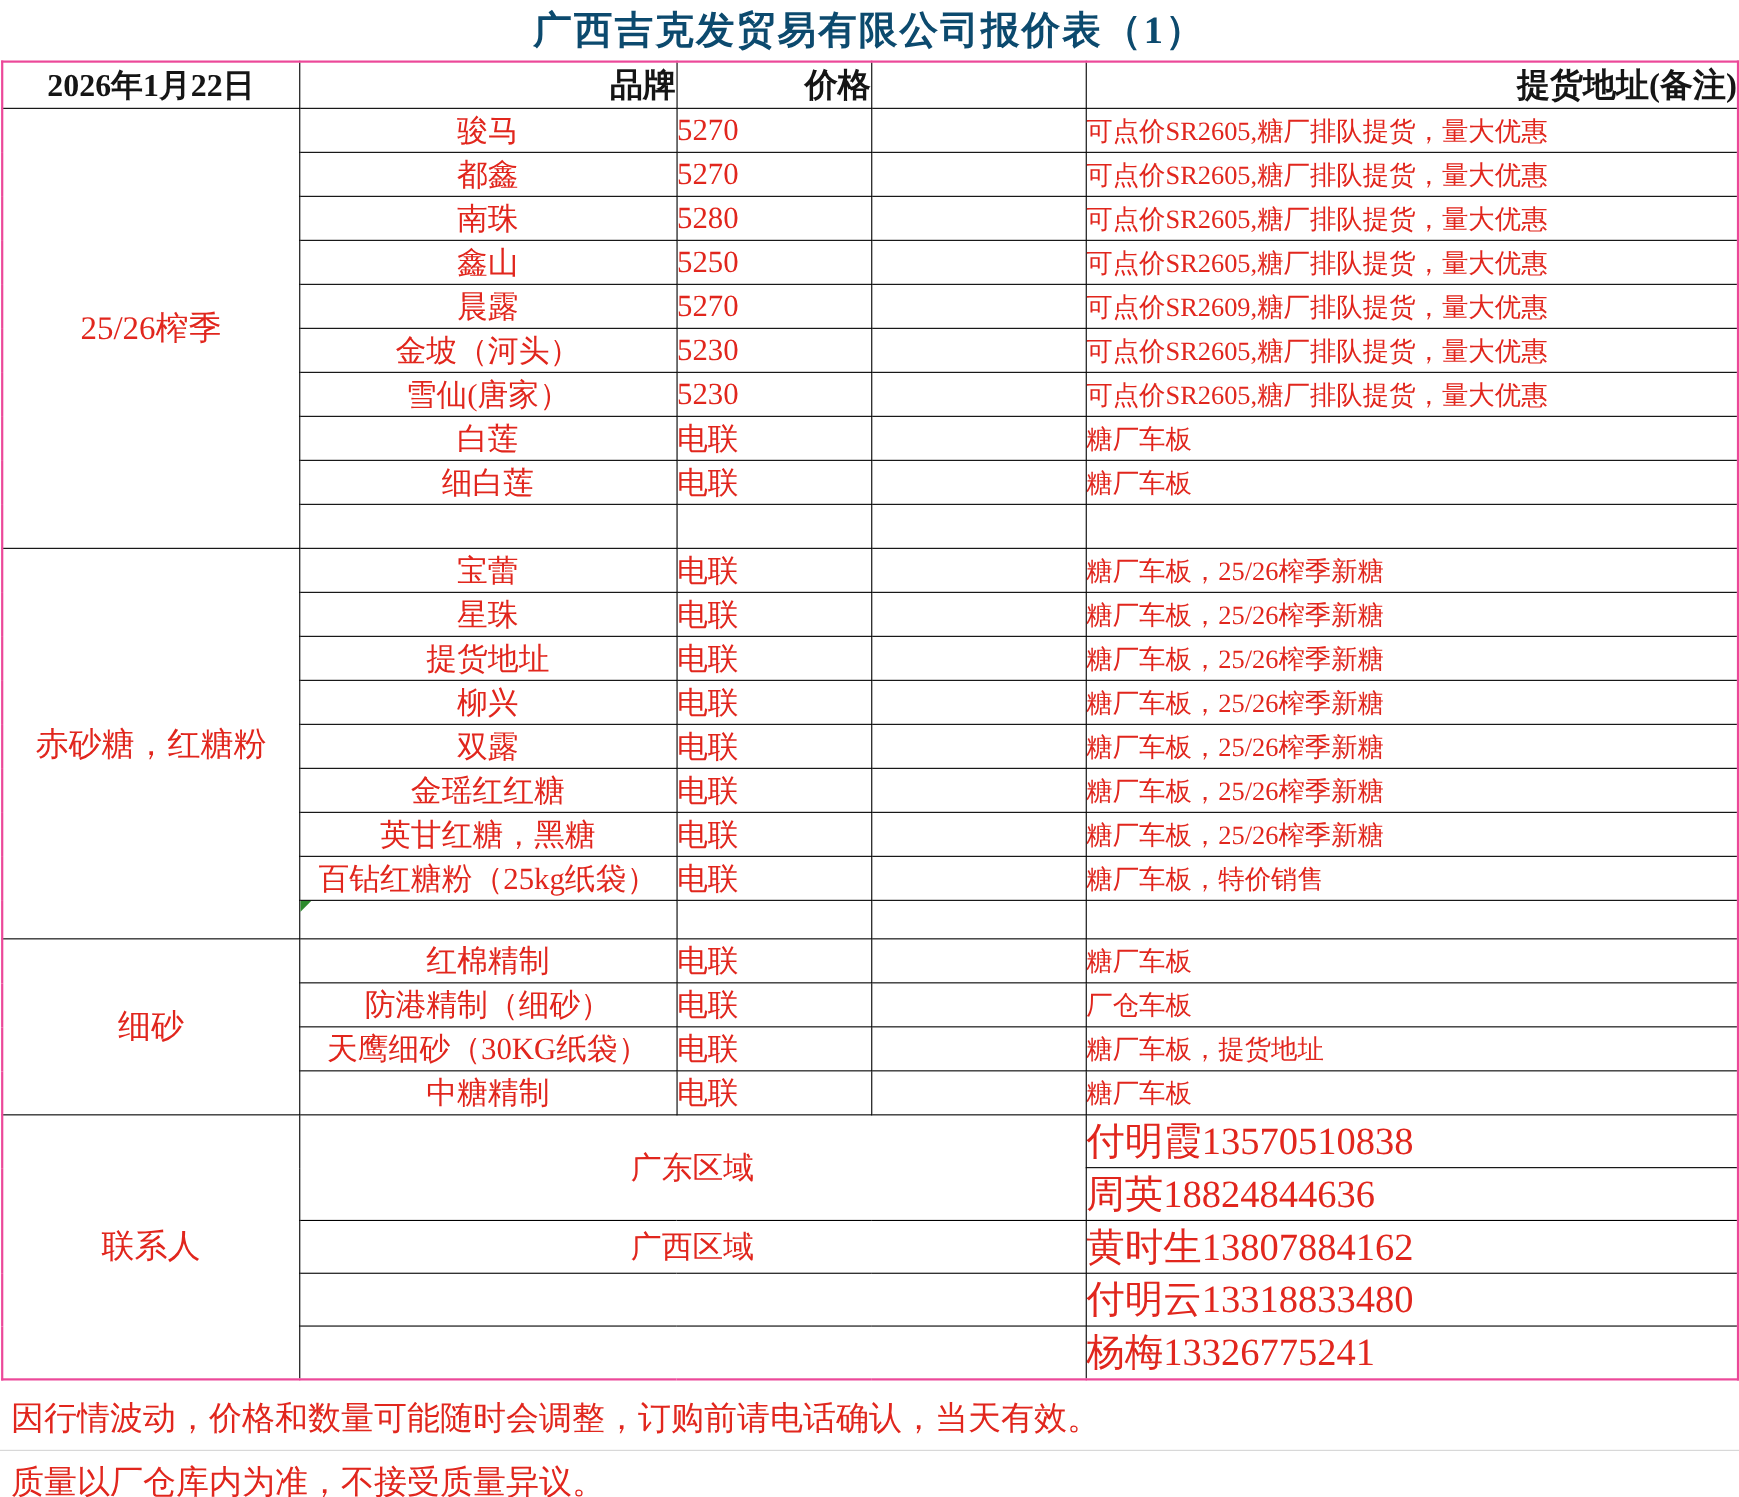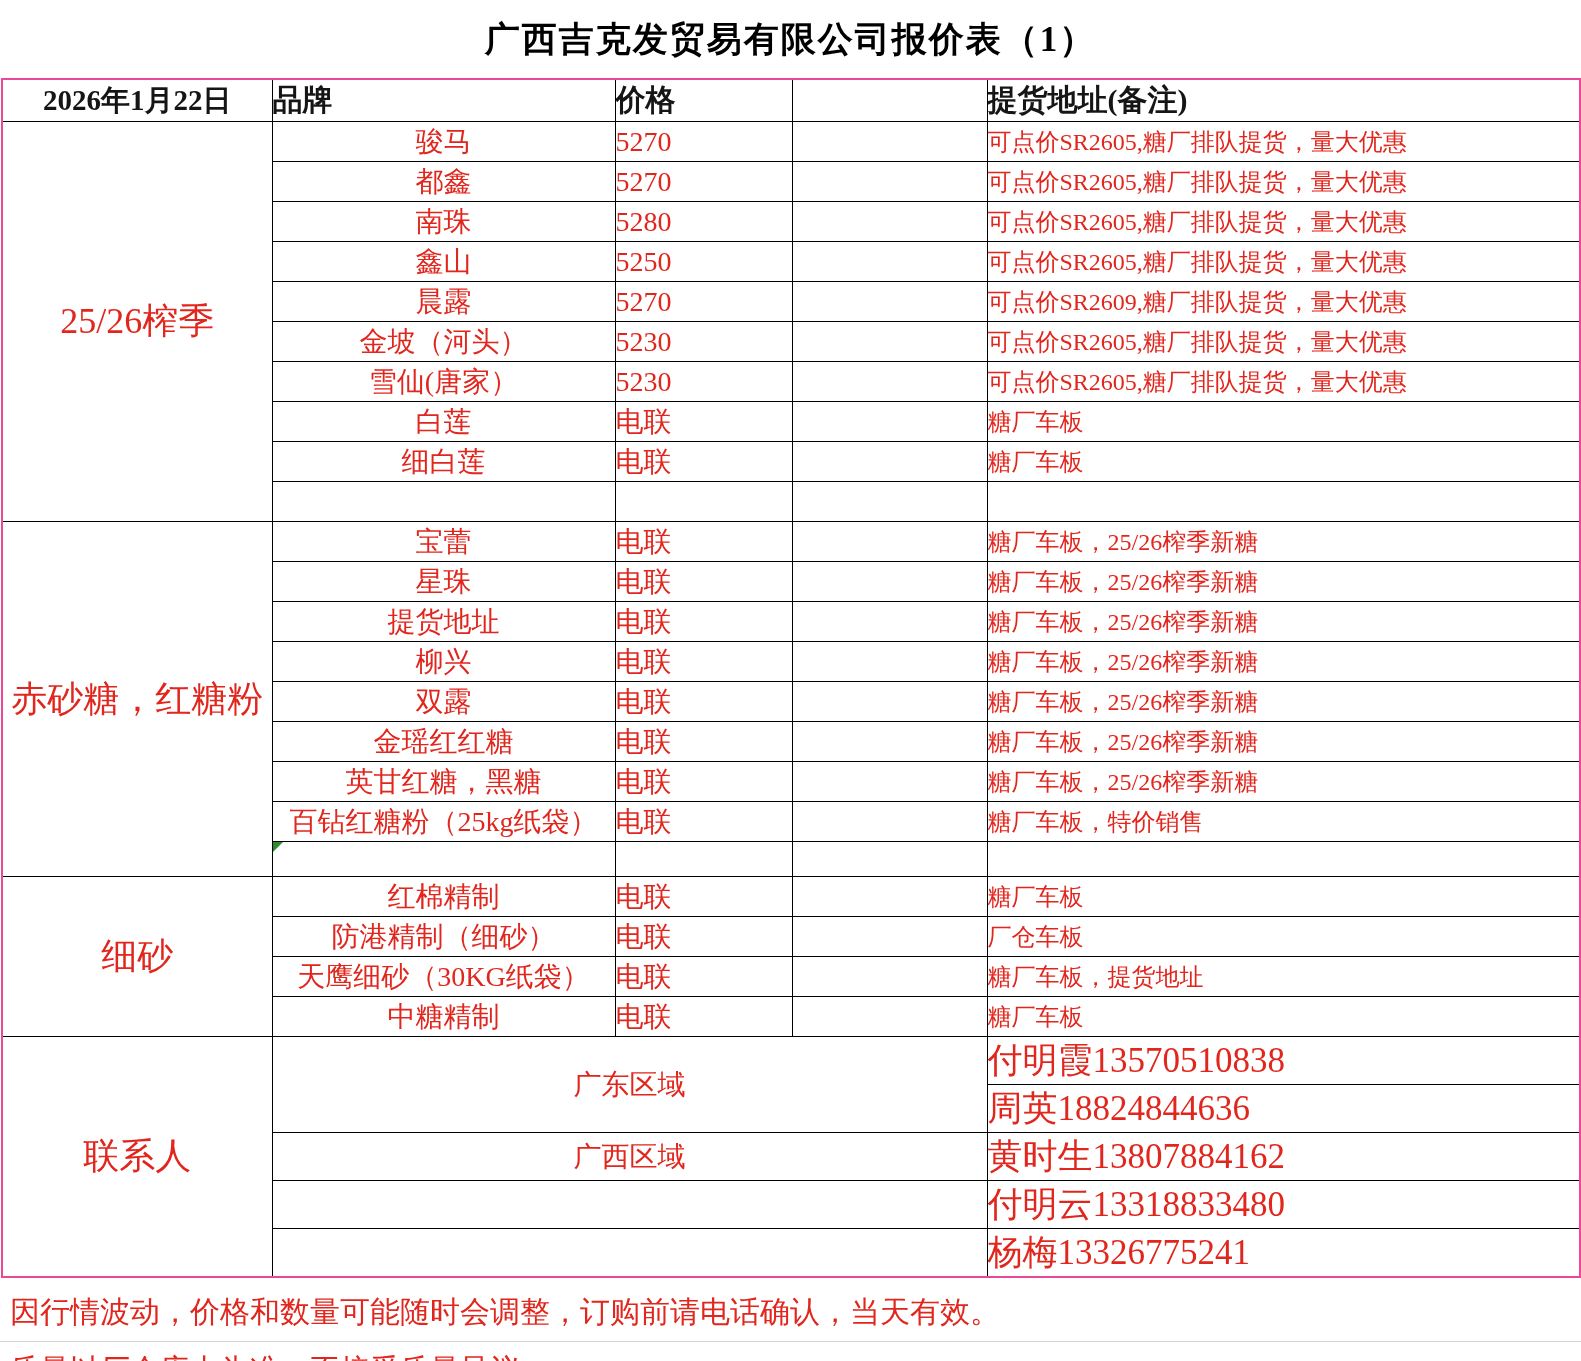--- a/index.html
+++ b/index.html
@@ -2,37 +2,37 @@
 <html><head>
 <meta charset="utf-8">
 <style>
   html,body{margin:0;padding:0;}
   body{
     width:1581px;height:1361px;background:#ffffff;
     font-family:"Liberation Serif","DejaVu Serif",serif;
     position:relative;overflow:hidden;
   }
   .page-title{
-    height:78px;display:flex;align-items:center;justify-content:center;
-    font-size:35px;font-weight:bold;color:#000000;letter-spacing:2px;
+    height:55px;display:flex;align-items:center;justify-content:center;
+    font-size:35px;font-weight:bold;color:#0c4a6e;letter-spacing:2px;
   }
   table.quote{
     border-collapse:collapse;table-layout:fixed;
     width:1578px;margin-left:1px;border:2px solid #ec4899;
   }
   table.quote td{
     border:1px solid #000;vertical-align:middle;
     white-space:nowrap;overflow:hidden;padding:0;
   }
   tr.r{height:40px;}
   tr.r-hdr{height:37px;}
   tr.r-short{height:35px;}
-  td.hdr{text-align:left;font-weight:bold;color:#151515;font-size:30px;}
+  td.hdr{text-align:right;font-weight:bold;color:#151515;font-size:30px;}
   td.hdr-date{text-align:center;font-weight:bold;color:#151515;font-size:29px;}
-  td.cat{text-align:center;color:var(--red);font-size:36px;}
+  td.cat{text-align:center;color:var(--red);font-size:30px;}
   td.cat-top{vertical-align:top;padding-top:122px;}
   td.brand{text-align:center;color:var(--red);font-size:28px;position:relative;}
   td.price{text-align:left;color:var(--red);font-size:28px;}
   td.spacer{}
   td.note{text-align:left;padding-left:8px;color:var(--red);font-size:24px;}
   td.region{text-align:center;color:var(--red);font-size:28px;padding-right:195px;}
   td.phone{text-align:left;padding-left:8px;color:var(--red);font-size:35px;}
   .err-marker{
     position:absolute;top:0;left:0;width:0;height:0;
     border-top:10px solid var(--green);border-right:10px solid transparent;

